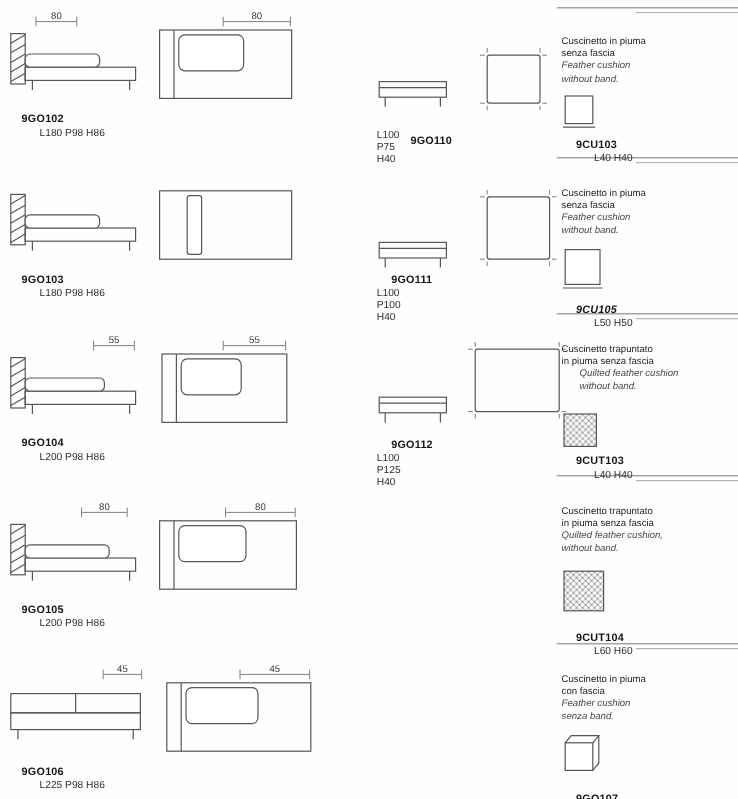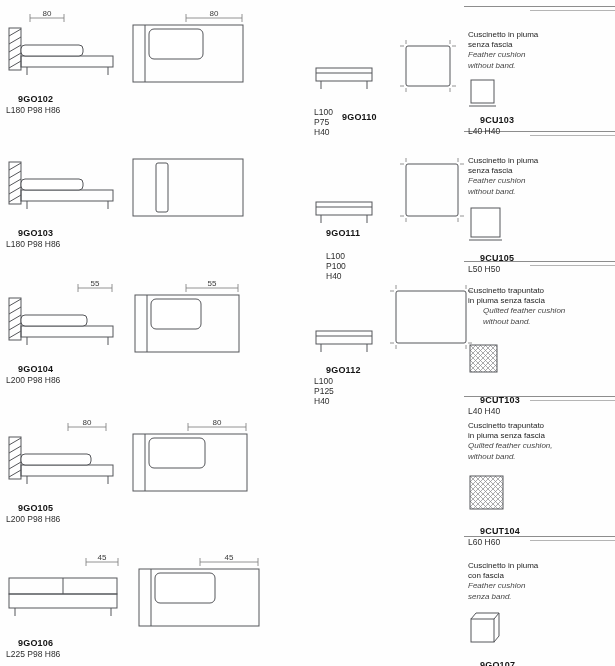--- a/index.html
+++ b/index.html
@@ -8,21 +8,21 @@
   .page { position:relative; width:615px; height:666px; background:#fefefe; overflow:hidden; }
   .row { position:absolute; }
   .drawing { display:block; }
   .topv { position:absolute; top:0; }
   .ln line, .ln rect, .ln path { stroke:#55565a; stroke-width:1; fill:none; }
   .ln .wf { fill:#ffffff; }
   .dimg line { stroke:#7a7a7a; stroke-width:0.8; }
   .dimt { font-size:8px; fill:#3a3a3a; font-family:"Liberation Sans", sans-serif; }
   .qline { stroke:#86868a; stroke-width:0.7; fill:none; }
   .code { font-weight:bold; font-size:9px; color:#141414; margin-top:6px; letter-spacing:0.2px;padding-left:12px; }
-  .dims { font-size:8.5px; color:#2e2e2e; margin-top:1px; }
+  .dims { font-size:8.5px; color:#2e2e2e; margin-top:1px;margin-left:27px; }
   .right-item { position:absolute; left:468px; width:147px; }
   .desc-it { font-size:8px; color:#1d1d1d; line-height:1.28;margin-top:20px; }
   .desc-en { font-size:8px; font-style:italic; color:#474747; line-height:1.28; }
   .sep { position:absolute; height:1px; background:#8d8d8d; }
   .sep.thin { background:#b5b5b5; }
   .abs { position:absolute; }
 </style>
 </head>
 <body>
 
@@ -246,21 +246,21 @@
         <line x1="0" y1="58" x2="4" y2="58"></line>
           <line x1="6" y1="60" x2="6" y2="64"></line>
         <line x1="60" y1="58" x2="64" y2="58"></line>
           <line x1="58" y1="60" x2="58" y2="64"></line>
       </g>
       <g class="ln">
           <rect x="6" y="6" width="52" height="52" rx="2"></rect>
         </g>
     </svg>
     <div class="code abs" style="left:0; top:70px; margin:0;">9GO111</div>
-    <div class="dims abs" style="left:0; top:81px; margin:12px;">L100 P100 H40</div>
+    <div class="dims abs" style="left:0; top:81px; margin:0;">L100 P100 H40</div>
   </div>
 
   <div class="row" style="left:314px; top:285px;">
     <svg class="drawing abs" style="left:0; top:38px;" width="60" height="34" viewBox="0 0 60 34">
       <g class="ln">
         <rect x="2" y="8" width="56" height="13"></rect>
         <line x1="2" y1="13" x2="58" y2="13"></line>
         <line x1="7" y1="21" x2="7" y2="29"></line>
           <line x1="53" y1="21" x2="53" y2="29"></line>
       </g>
@@ -326,42 +326,42 @@
     <div class="desc-en" style="width:98px;">
       <div>Feather cushion</div>
       <div>without band.</div>
     </div>
     <svg class="drawing" style="margin-top:8px;" width="36" height="38" viewBox="0 0 36 38">
       <g class="ln">
         <rect class="wf" x="3" y="3" width="29" height="29"></rect>
         <line x1="1" y1="35" x2="34" y2="35"></line>
       </g>
     </svg>
-    <div class="code" style="margin-top:10px;">9CU105</div>
+    <div class="code" style="margin-top:10px;font-style:italic;">9CU105</div>
     <div class="dims">L50 H50</div>
   </div>
 
   <div class="right-item" style="top:266px;">
     <div class="desc-it" style="width:98px;">
       <div>Cuscinetto trapuntato</div>
       <div>in piuma senza fascia</div>
     </div>
     <div class="desc-en" style="width:104px;margin-left:15px;">
       <div>Quilted feather cushion</div>
       <div>without band.</div>
     </div>
     <svg class="drawing" style="margin-top:16px;" width="32" height="32" viewBox="0 0 32 32">
       <defs>
         <pattern id="qp3" width="5" height="5" patternUnits="userSpaceOnUse">
           <path class="qline" d="M0 5 L5 0 M0 0 L5 5"></path>
         </pattern>
       </defs>
       <rect x="2" y="2" width="27" height="27" fill="url(#qp3)" stroke="#55565a" stroke-width="1"></rect>
     </svg>
-    <div class="code" style="margin-top:20px;">9CUT103</div>
+    <div class="code" style="margin-top:4px;">9CUT103</div>
     <div class="dims">L40 H40</div>
   </div>
 
   <div class="right-item" style="top:401px;">
     <div class="desc-it" style="width:98px;">
       <div>Cuscinetto trapuntato</div>
       <div>in piuma senza fascia</div>
     </div>
     <div class="desc-en" style="width:104px;font-style:italic;">
       <div>Quilted feather cushion,</div>

